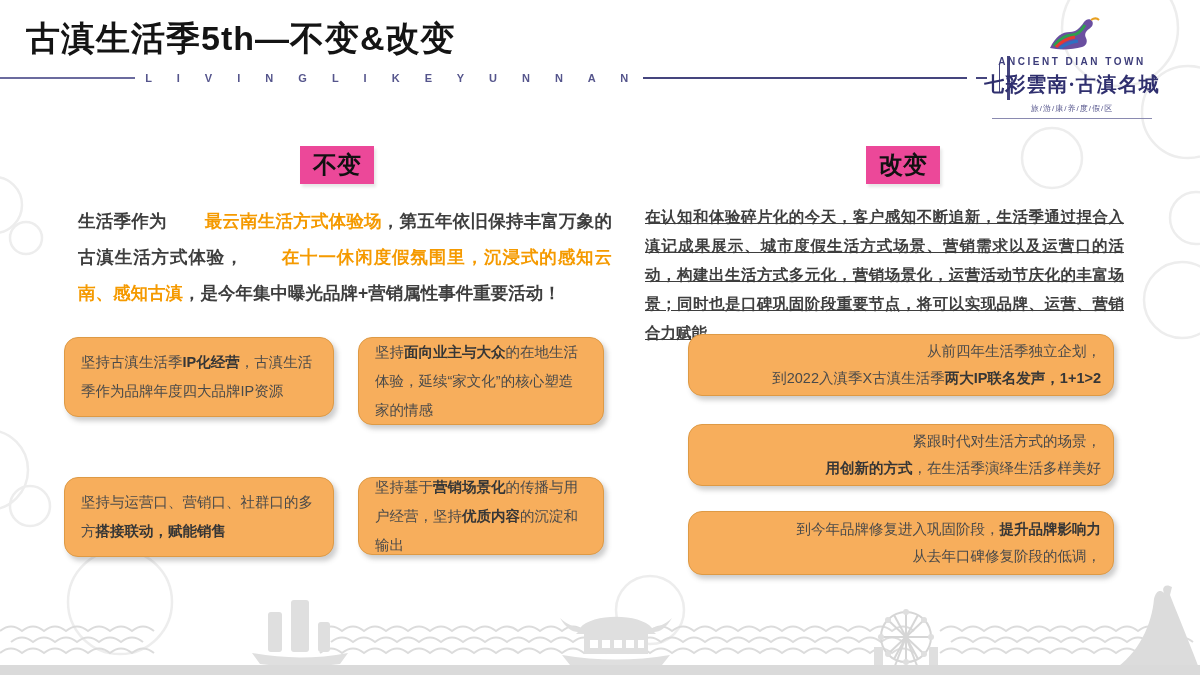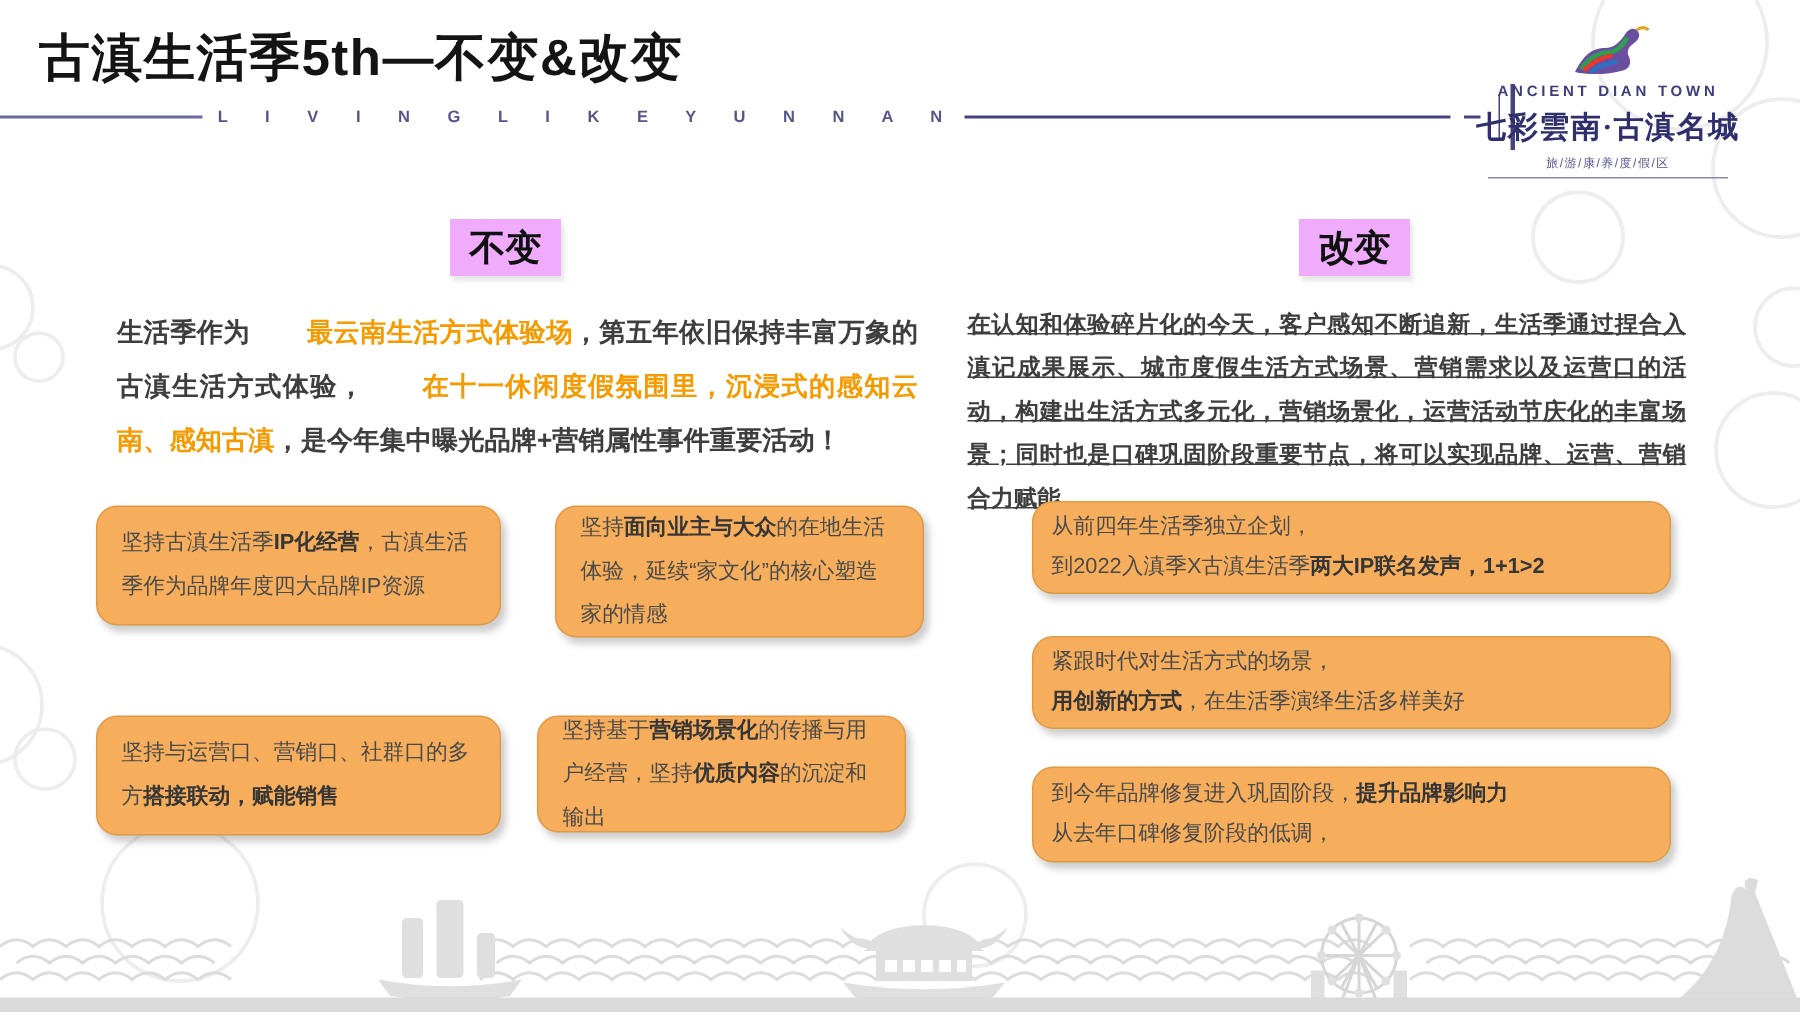--- a/index.html
+++ b/index.html
@@ -31,21 +31,21 @@
   
   .logo{position:absolute;right:18px;top:14px;width:220px;text-align:center;color:#3d3d7a;}
   .logo-mark{height:40px;display:flex;justify-content:center;}
   .logo-en{font-size:10px;letter-spacing:2.5px;font-weight:bold;color:#3d3d7a;margin-top:2px;}
   .logo-cn{font-family:"Liberation Serif","DejaVu Serif",serif;font-size:20px;font-weight:bold;color:#2f2f6e;margin-top:4px;letter-spacing:1px;white-space:nowrap;}
   .logo-tagline{font-size:8px;color:#55558c;margin-top:5px;letter-spacing:1px;}
   .logo-underline{width:160px;height:1px;background:#8a8ab0;margin:4px auto 0;}
 
   
   .section-badge{
-    position:absolute;top:146px;padding:3px 13px;background:#f0abfc;
+    position:absolute;top:146px;padding:3px 13px;background:#ec4899;
     font-size:24px;font-weight:800;color:#111;box-shadow:2px 3px 3px rgba(0,0,0,0.10);
   }
   .badge-left{left:300px;}
   .badge-right{left:866px;}
 
   
   .para{position:absolute;color:#3e3e3e;}
   .para-left{left:78px;top:203px;width:534px;font-size:17.5px;line-height:36px;font-weight:bold;text-align:justify;}
   .para-right{left:645px;top:202px;width:479px;font-size:15.5px;line-height:29px;font-weight:bold;text-align:justify;text-decoration:underline;}
 
@@ -55,24 +55,24 @@
 
   
   .obox{
     position:absolute;background:#F7AE5C;border:1px solid #DE9A45;border-radius:14px;
     color:#4a4a4a;display:flex;flex-direction:column;justify-content:center;
     box-shadow:3px 4px 5px rgba(90,90,90,0.30);
   }
   .obox .sg-n{font-weight:normal;}
   .lbox{font-size:14.5px;line-height:29px;padding:10px 16px;text-align:left;}
   .lbox1{left:64px;top:337px;width:236px;height:58px;}
-  .lbox2{left:358px;top:337px;width:212px;height:66px;margin-left:12px;}
+  .lbox2{left:358px;top:337px;width:212px;height:66px;}
   .lbox3{left:64px;top:477px;width:236px;height:58px;}
   .lbox4{left:358px;top:477px;width:212px;height:56px;}
-  .rbox{font-size:14.5px;line-height:27px;text-align:left;padding:6px 12px;}
+  .rbox{font-size:14.5px;line-height:27px;text-align:right;padding:6px 12px;}
   .rbox1{left:688px;top:334px;width:400px;height:48px;}
   .rbox2{left:688px;top:424px;width:400px;height:48px;}
   .rbox3{left:688px;top:511px;width:400px;height:50px;}
 </style>
 </head>
 <body>
 
 <div class="slide">
 
   <svg class="bg-decor" width="1200" height="675" viewBox="0 0 1200 675">

